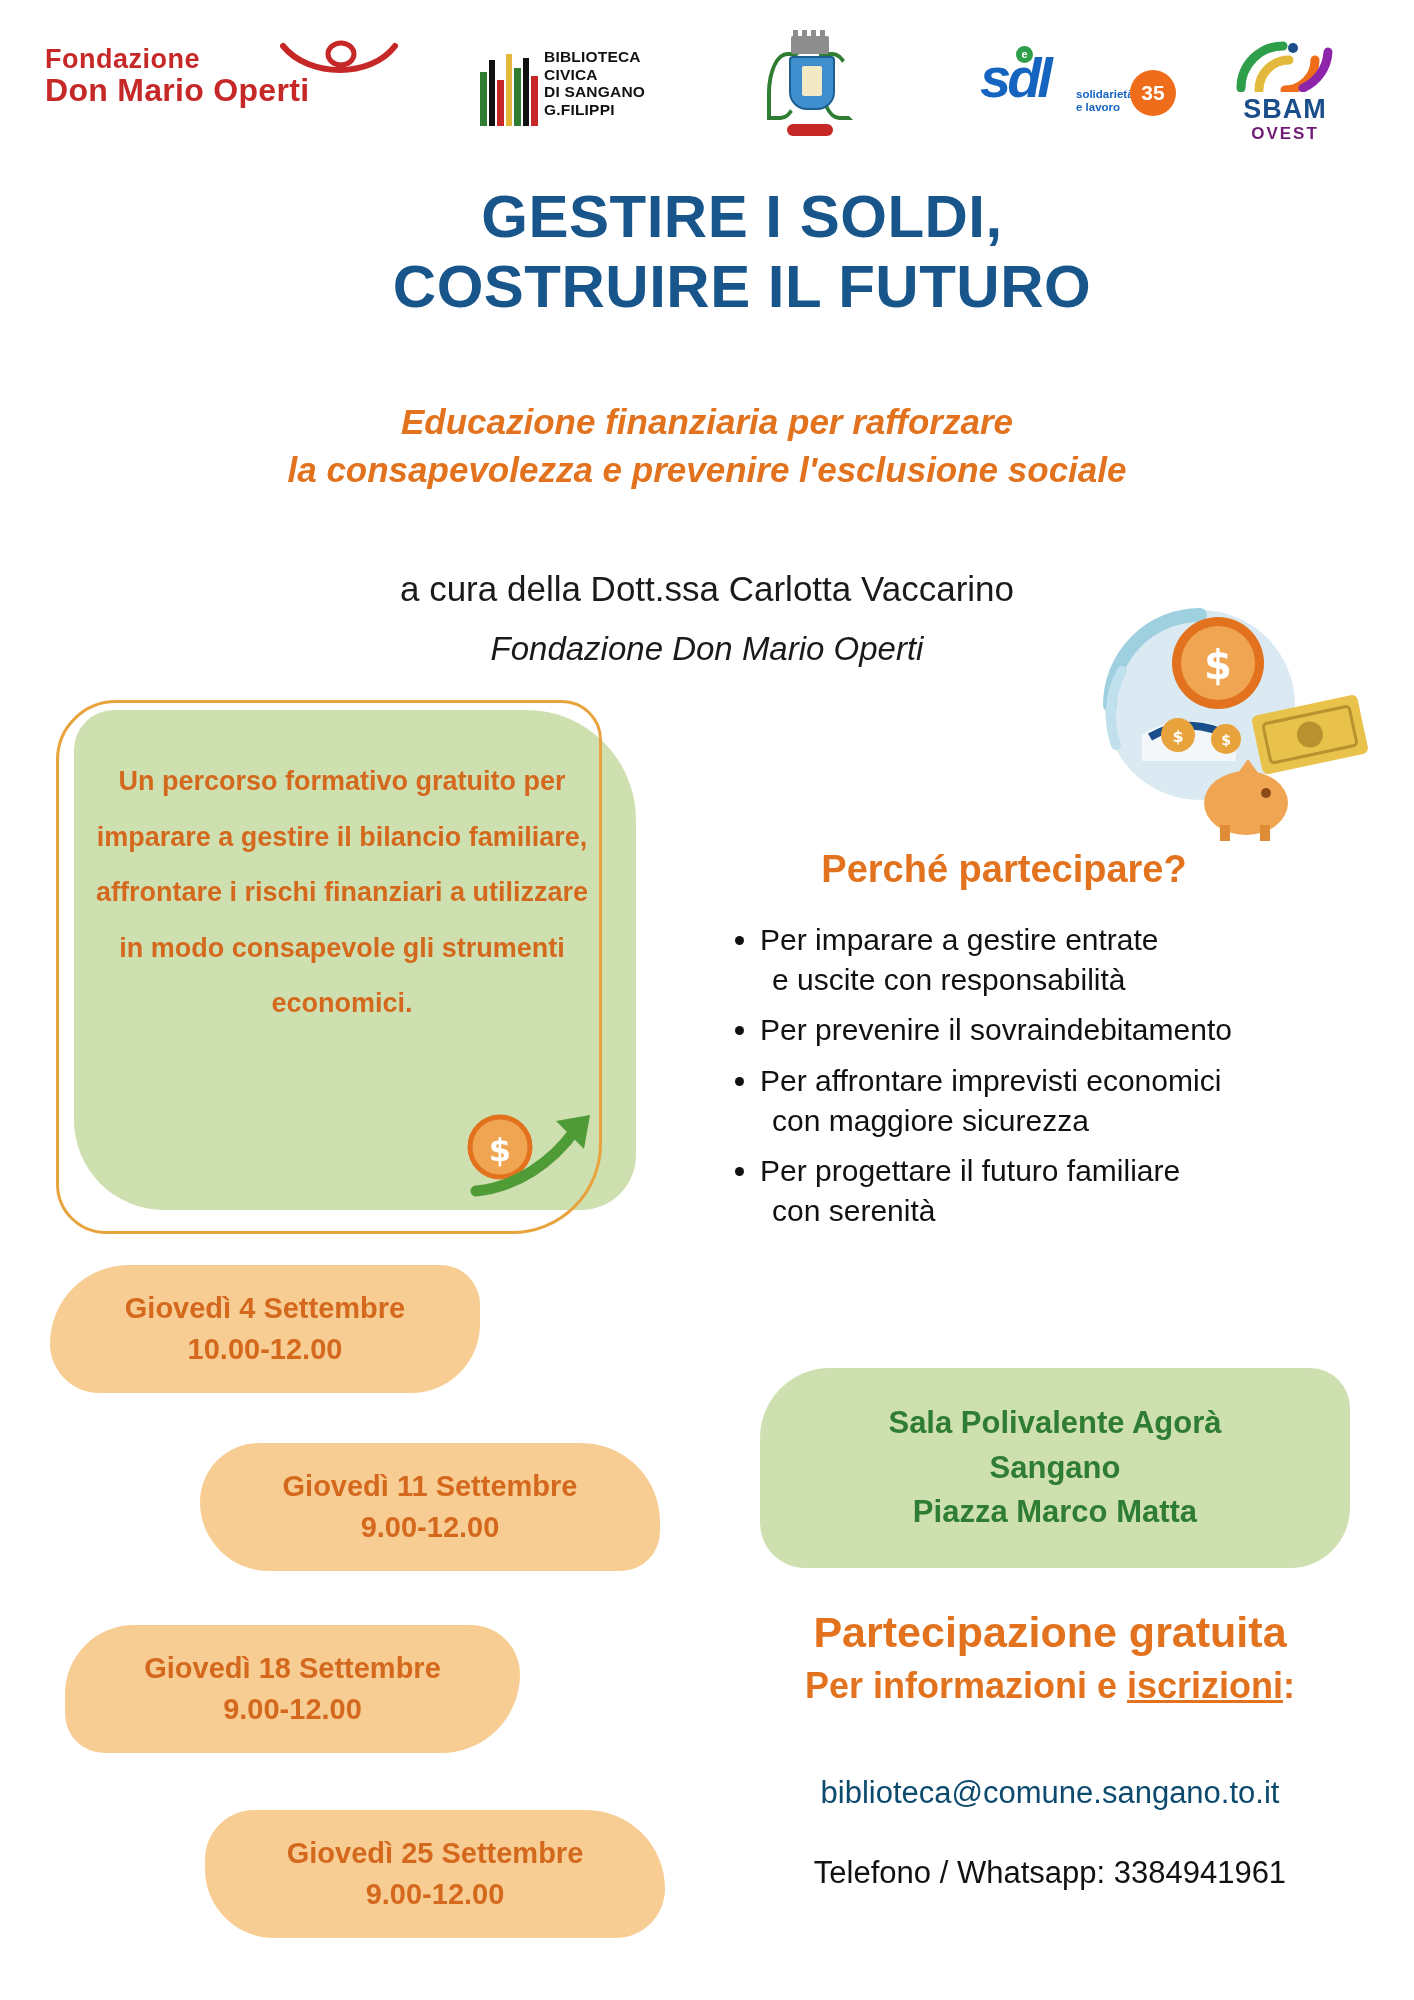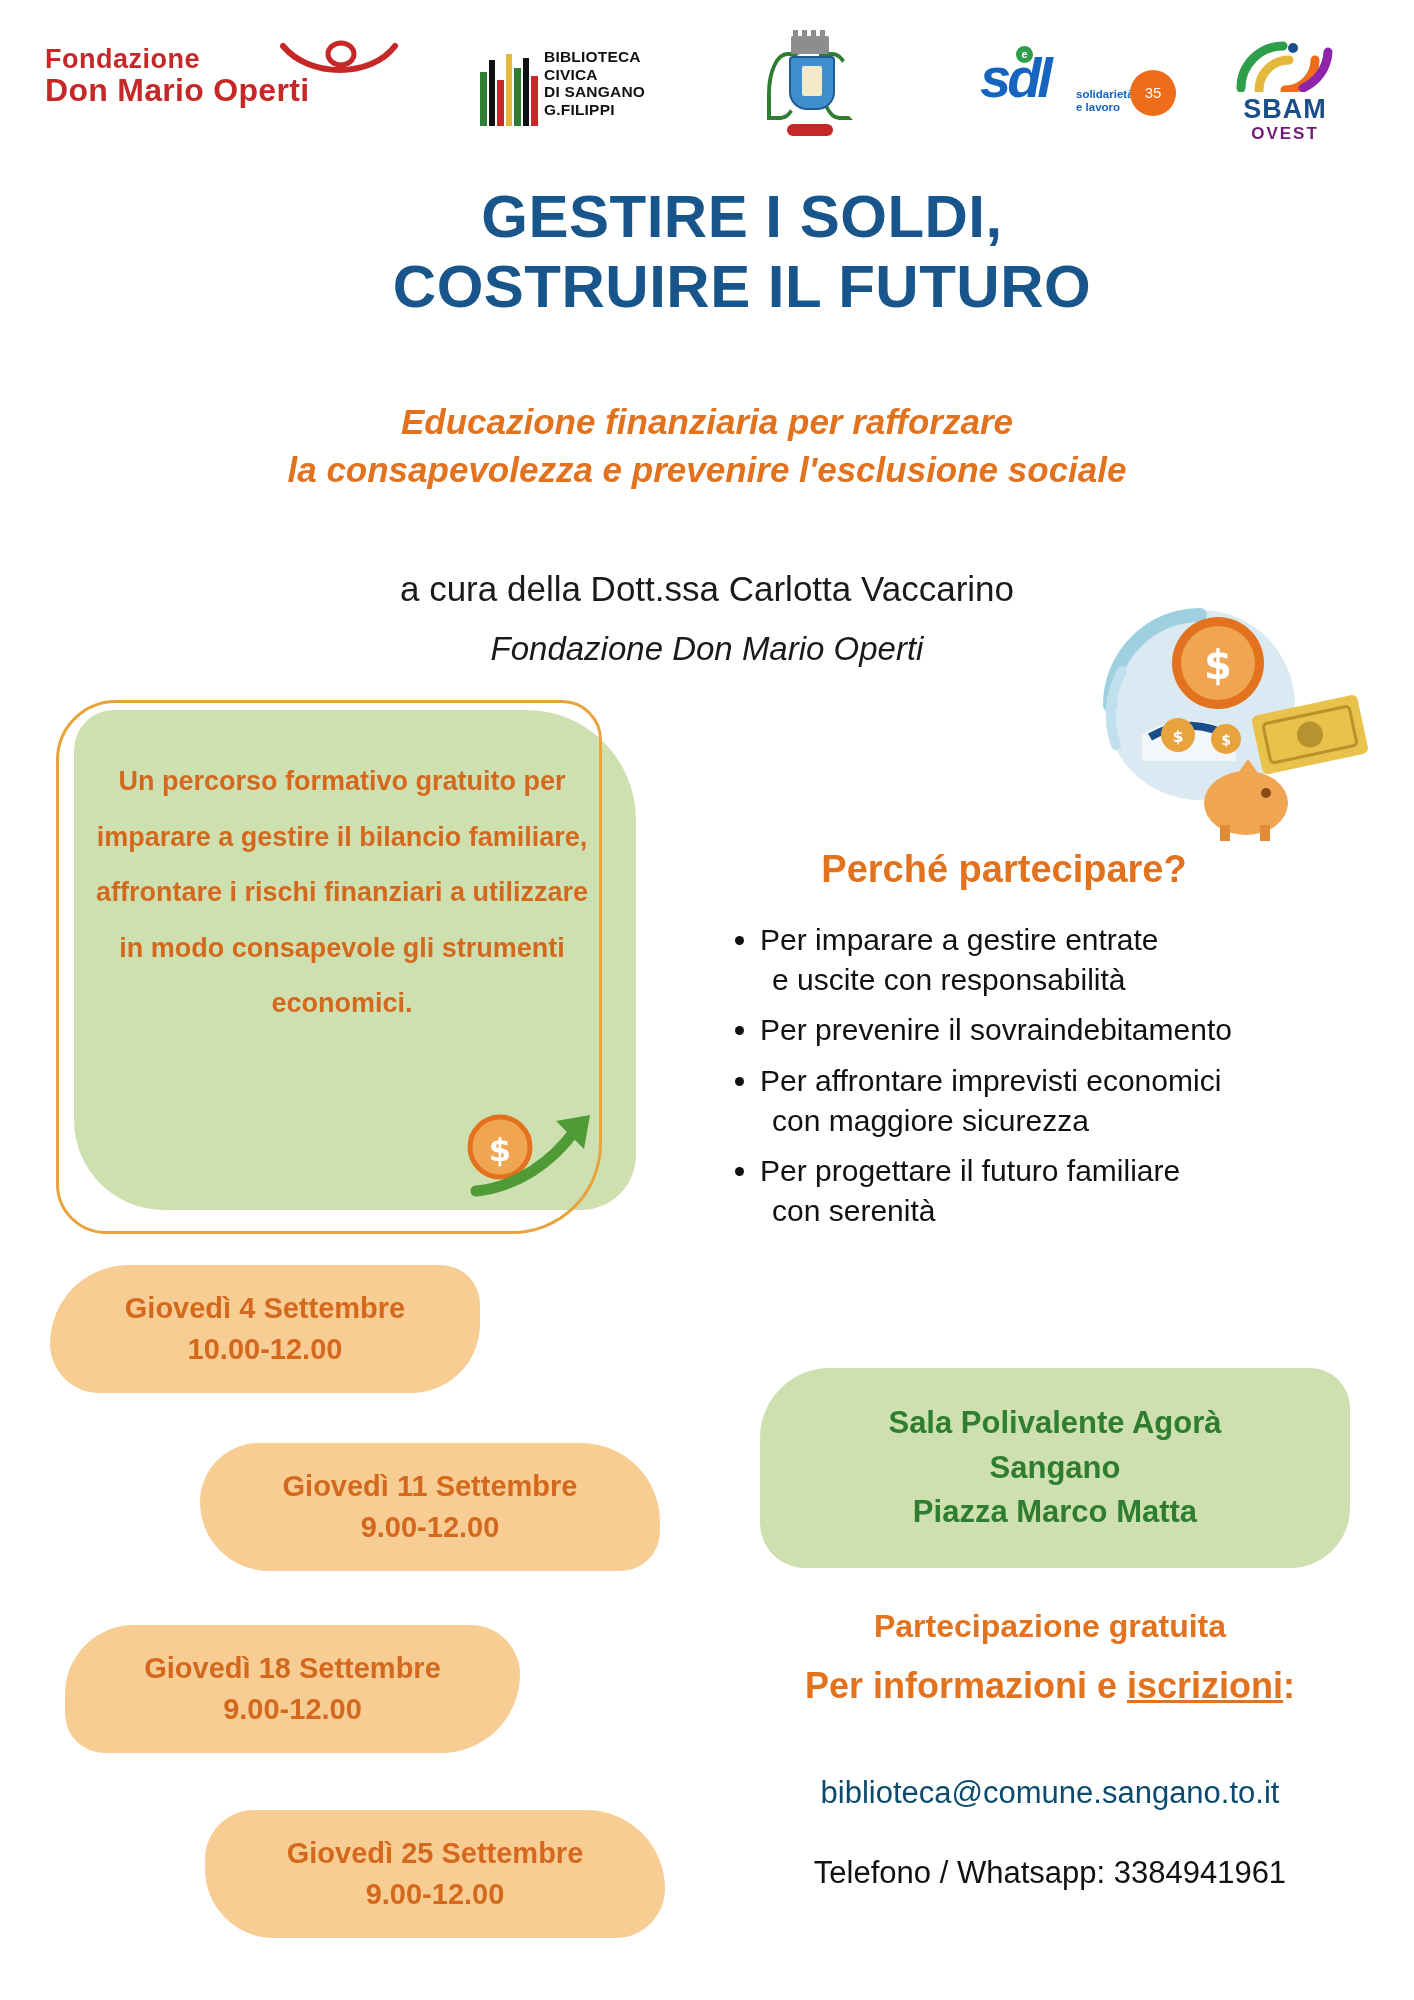--- a/index.html
+++ b/index.html
@@ -164,22 +164,22 @@
     line-height: 1.1;
     color: #1565c0;
   }
   .sdl-35 {
     position: absolute;
     left: 150px; top: 26px;
     width: 46px; height: 46px;
     border-radius: 50%;
     background: #ef6c1a;
     color: #fff;
-    font-size: 15px;
-    font-weight: normal;
+    font-size: 21px;
+    font-weight: bold;
     text-align: center;
     line-height: 46px;
   }
 
   
   .logo-sbam {
     position: absolute;
     left: 1215px; top: 20px;
     width: 140px; height: 110px;
   }
@@ -344,21 +344,21 @@
     justify-content: center;
   }
 
   
   .info-free {
     position: absolute;
     left: 700px; top: 1608px;
     width: 700px;
     text-align: center;
     color: #e2721d;
-    font-size: 32px;
+    font-size: 43px;
     font-weight: bold;
   }
   .info-sub {
     position: absolute;
     left: 700px; top: 1665px;
     width: 700px;
     text-align: center;
     color: #e2721d;
     font-size: 36px;
     font-weight: bold;

